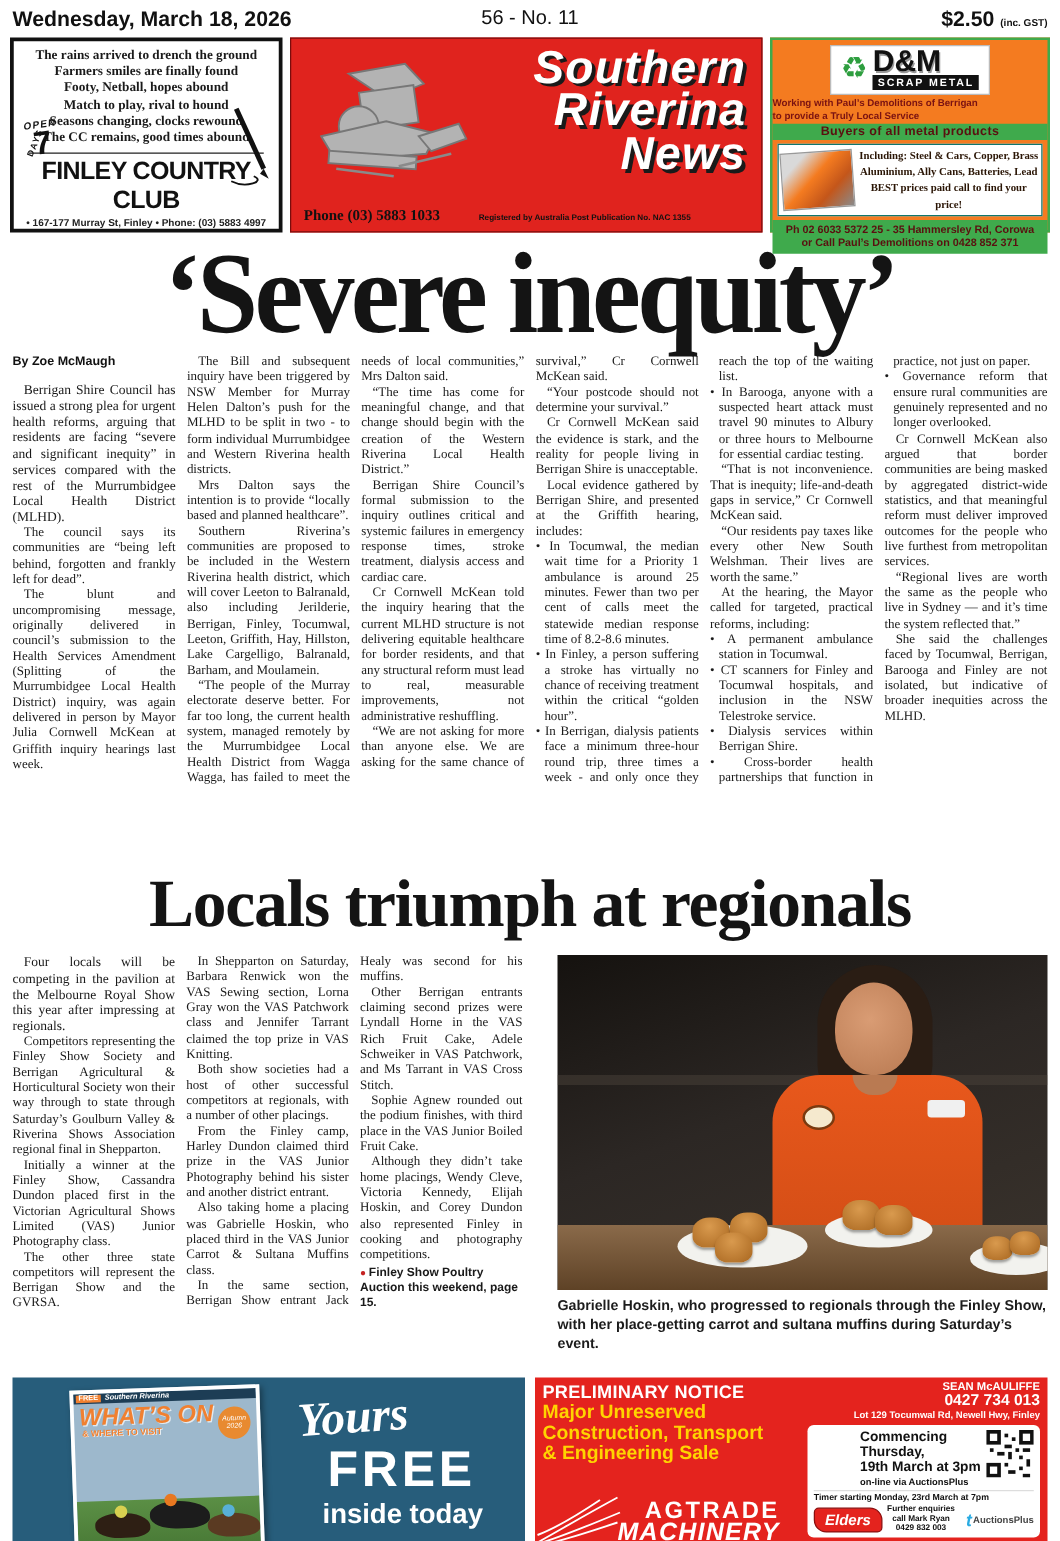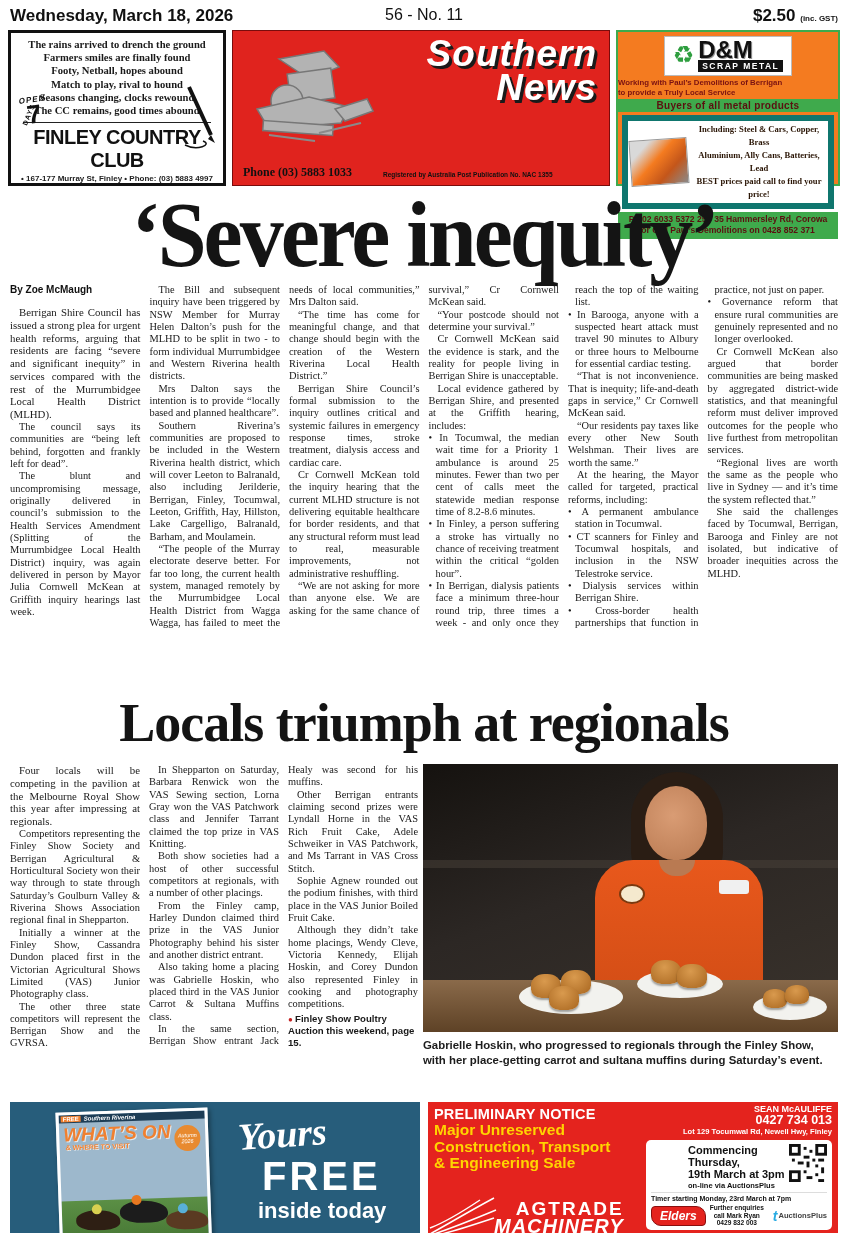--- a/index.html
+++ b/index.html
@@ -52,21 +52,21 @@
   .dm .logo-box { background:#fff; margin:4px auto 2px auto; padding:1px 8px 3px 8px;
         border:1px solid #bbb; display:flex; align-items:center; gap:4px; }
   .dm .recycle { color:#2e9e3f; font-size:24px; line-height:1; }
   .dm .dm-name { font-weight:bold; font-size:24px; letter-spacing:0; color:#111;
         text-shadow:1px 1px 0 #999; line-height:1; }
   .dm .scrap { background:#111; color:#fff; font-weight:bold; font-size:8.5px;
         letter-spacing:1.5px; padding:1px 4px; margin-top:-2px; }
   .dm .tagline { text-align:left; color:#7a1212; font-weight:bold; font-size:7.8px; line-height:1.25; }
   .dm .green-bar { background:#3faa4c; color:#5a1010; font-weight:bold; font-size:10px;
         text-align:center; padding:1px 0; margin-top:2px; letter-spacing:0.3px; }
-  .dm .mid { background:#fff; margin:3px 4px; border:6px solid #0f766e; display:flex;
+  .dm .mid { background:#fff; margin:3px 4px; border:1px solid #0f766e; display:flex;
         align-items:center; gap:4px; padding:2px; flex:1; }
   .dm .machine { width:58px; height:46px; background:linear-gradient(135deg,#d9d9d9 20%,#f47b20 45%,#c4561a 70%,#8a8a8a 100%);
         border:1px solid #999; transform:rotate(-4deg); }
   .dm .incl { font-family:"Liberation Serif", serif; font-weight:bold; font-size:8.6px;
         line-height:1.5; color:#2a1505; text-align:center; flex:1; }
   .dm .footer { background:#3faa4c; color:#5a1010; font-weight:bold; font-size:8.6px;
         text-align:center; line-height:1.3; padding:2px 0 3px 0; }
 
   
   .headline1 { text-align:center; font-size:88px; font-weight:bold; letter-spacing:-3px;
@@ -79,21 +79,21 @@
         color:#191919; }
   .art p.lead { font-weight:normal; font-size:10.8px; }
   .art p.bullet { text-indent:-7px; padding-left:7px; }
   .article1 { margin:4px 10px 0 10px; column-count:6; column-gap:9px; height:400px; overflow:hidden; }
 
   
   .headline2 { text-align:center; font-size:54px; font-weight:bold; letter-spacing:-1px;
         margin:8px 0 10px 0; color:#141414; }
 
   
-  .art2-wrap { display:flex; gap:5px; padding:0 10px; }
+  .art2-wrap { display:flex; gap:28px; padding:0 10px; }
   .article2 { width:408px; column-count:3; column-gap:9px; height:328px; overflow:hidden; }
   .article2 .note { font-family:"Liberation Sans", sans-serif; font-weight:bold;
         font-size:9.6px; line-height:1.25; text-indent:0; text-align:left; margin-top:2px; }
   .article2 .note::before { content:"● "; color:#c42222; font-size:8px; }
   .figure { flex:1; }
   .photo { width:100%; height:268px; background:linear-gradient(160deg,#15120f 0%,#2c2724 45%,#3a332c 100%);
         position:relative; overflow:hidden; }
   .photo .bg-shelf { position:absolute; left:0; top:96px; width:100%; height:8px; background:#4a423a; opacity:.5; }
   .photo .person-hair { position:absolute; left:208px; top:8px; width:92px; height:110px;
         background:#2a1d14; border-radius:46px 46px 30px 30px; }
@@ -231,20 +231,21 @@
           <rect x="14" y="74" width="70" height="10" transform="rotate(4 49 79)"></rect>
           <polygon points="86,60 118,50 124,62 96,72"></polygon>
         </g>
         <g stroke="#8a8a8a" stroke-width="2">
           <line x1="20" y1="86" x2="66" y2="92"></line>
             <line x1="70" y1="84" x2="112" y2="74"></line>
         </g>
       </svg>
       <div class="titles">
         <div>Southern</div>
+        <div>Riverina</div>
         <div>News</div>
       </div>
       <div class="phone">Phone (03) 5883 1033</div>
       <div class="reg">Registered by Australia Post Publication No. NAC 1355</div>
     </div>
 
     <div class="dm">
       <div class="logo-box">
         <span class="recycle">♻</span>
         <span>

